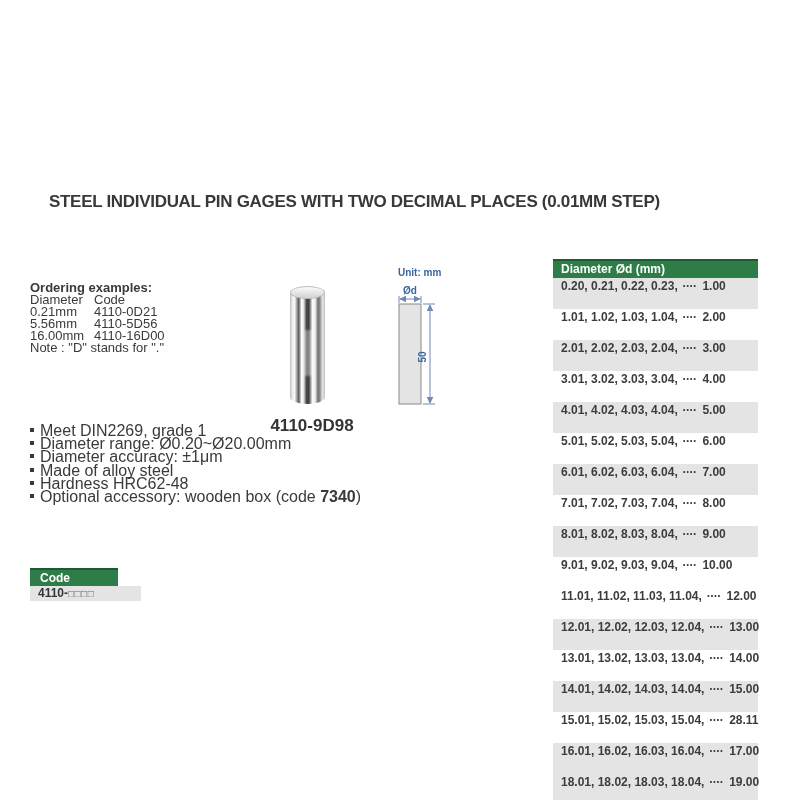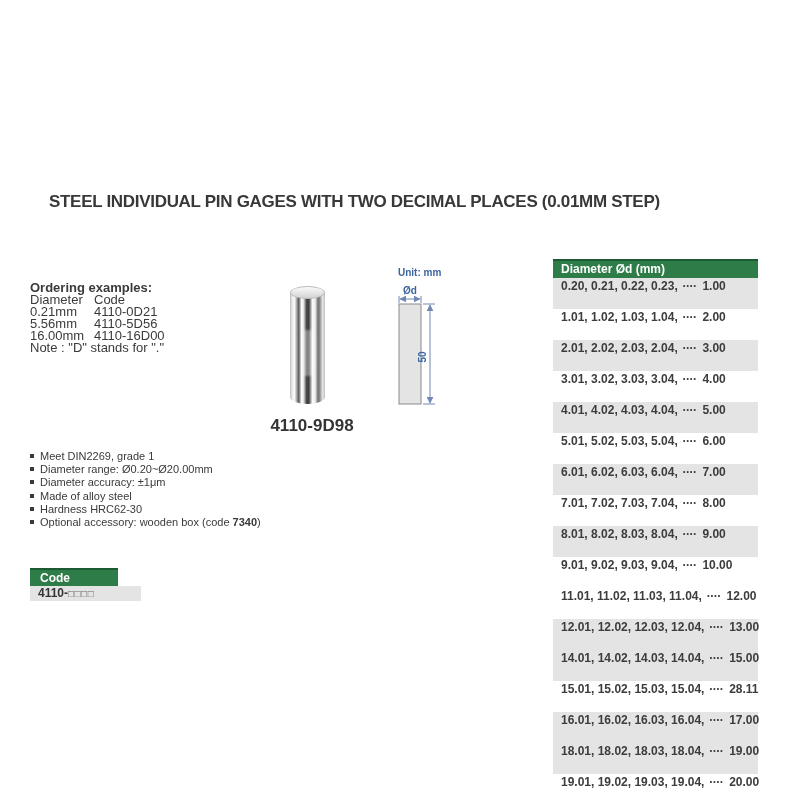--- a/index.html
+++ b/index.html
@@ -24,21 +24,21 @@
     background:linear-gradient(90deg,#bdbdbd 0%,#ececec 7%,#f9f9f9 13%,#8f8f8f 21%,#5a5a5a 25%,#ffffff 33%,#e3e3e3 39%,#4a4a4a 47%,#3e3e3e 54%,#fbfbfb 64%,#eeeeee 72%,#6f6f6f 80%,#8c8c8c 85%,#e5e5e5 93%,#c0c0c0 100%);
     border-bottom-left-radius:50% 7px;border-bottom-right-radius:50% 7px;}
   .pin-mark{left:303px;top:330px;width:10px;height:46px;background:rgba(255,255,255,.35);filter:blur(1px);}
   .pin-label{left:268px;top:416px;width:88px;text-align:center;font-size:17px;font-weight:bold;color:#343434;}
   
   .dim-svg{left:388px;top:262px;}
   .dim-text{font-size:10px;fill:var(--blue,#3b64a0);font-weight:bold;}
   .dim-line{stroke:var(--blue-line,#7288b4);stroke-width:1;fill:none;}
   .dim-rect{fill:#e4e4e4;stroke:#8a8a8a;stroke-width:1;}
   
-  .features{left:30px;top:450px;font-size:11px;line-height:13.2px;}
+  .features{left:30px;top:424px;font-size:16px;line-height:13.2px;}
   .features .fitem{display:flex;align-items:flex-start;}
   .features .bullet{width:4px;height:4px;background:#3a3a3a;margin:4px 6px 0 0;flex:none;}
   
   .size-table{left:553px;top:259px;width:205px;}
   .size-table .thead{background:var(--green,#2e7c48);border-top:2px solid var(--green-dark,#1c5a33);
     color:#ffffff;font-size:12px;font-weight:bold;height:17px;line-height:17px;padding-left:8px;}
   .size-table .trow{height:31px;line-height:16.2px;font-size:12px;font-weight:bold;color:#3c3c3c;
     padding-left:8px;white-space:nowrap;background:#ffffff;}
   .size-table .trow.alt{background:var(--gray-row,#e4e4e4);}
   .size-table .dots{letter-spacing:-0.5px;padding:0 3px 0 2px;}
@@ -114,21 +114,21 @@
     <div class="fitem">
       <span class="bullet"></span>
       <span>Diameter accuracy: ±1μm</span>
     </div>
     <div class="fitem">
       <span class="bullet"></span>
       <span>Made of alloy steel</span>
     </div>
     <div class="fitem">
       <span class="bullet"></span>
-      <span>Hardness HRC62-30</span>
+      <span>Hardness HRC62-48</span>
     </div>
     <div class="fitem">
       <span class="bullet"></span>
       <span>Optional accessory: wooden box (code <b>7340</b>)</span>
     </div>
   </div>
 
 <div class="abs size-table">
   <div class="thead">Diameter Ød (mm)</div>
   <div>
@@ -137,20 +137,21 @@
       <div class="trow alt"><span>2.01, 2.02, 2.03, 2.04,</span><span class="dots"> ···· </span><span>3.00</span></div>
       <div class="trow"><span>3.01, 3.02, 3.03, 3.04,</span><span class="dots"> ···· </span><span>4.00</span></div>
       <div class="trow alt"><span>4.01, 4.02, 4.03, 4.04,</span><span class="dots"> ···· </span><span>5.00</span></div>
       <div class="trow"><span>5.01, 5.02, 5.03, 5.04,</span><span class="dots"> ···· </span><span>6.00</span></div>
       <div class="trow alt"><span>6.01, 6.02, 6.03, 6.04,</span><span class="dots"> ···· </span><span>7.00</span></div>
       <div class="trow"><span>7.01, 7.02, 7.03, 7.04,</span><span class="dots"> ···· </span><span>8.00</span></div>
       <div class="trow alt"><span>8.01, 8.02, 8.03, 8.04,</span><span class="dots"> ···· </span><span>9.00</span></div>
       <div class="trow"><span>9.01, 9.02, 9.03, 9.04,</span><span class="dots"> ···· </span><span>10.00</span></div>
       <div class="trow"><span>11.01, 11.02, 11.03, 11.04,</span><span class="dots"> ···· </span><span>12.00</span></div>
       <div class="trow alt"><span>12.01, 12.02, 12.03, 12.04,</span><span class="dots"> ···· </span><span>13.00</span></div>
+      <div class="trow"><span>13.01, 13.02, 13.03, 13.04,</span><span class="dots"> ···· </span><span>14.00</span></div>
       <div class="trow alt"><span>14.01, 14.02, 14.03, 14.04,</span><span class="dots"> ···· </span><span>15.00</span></div>
       <div class="trow"><span>15.01, 15.02, 15.03, 15.04,</span><span class="dots"> ···· </span><span>28.11</span></div>
       <div class="trow alt"><span>16.01, 16.02, 16.03, 16.04,</span><span class="dots"> ···· </span><span>17.00</span></div>
       <div class="trow alt"><span>18.01, 18.02, 18.03, 18.04,</span><span class="dots"> ···· </span><span>19.00</span></div>
       <div class="trow"><span>19.01, 19.02, 19.03, 19.04,</span><span class="dots"> ···· </span><span>20.00</span></div>
     </div>
 </div>
 
 <div class="abs code-box">
   <div class="chead">Code</div>

